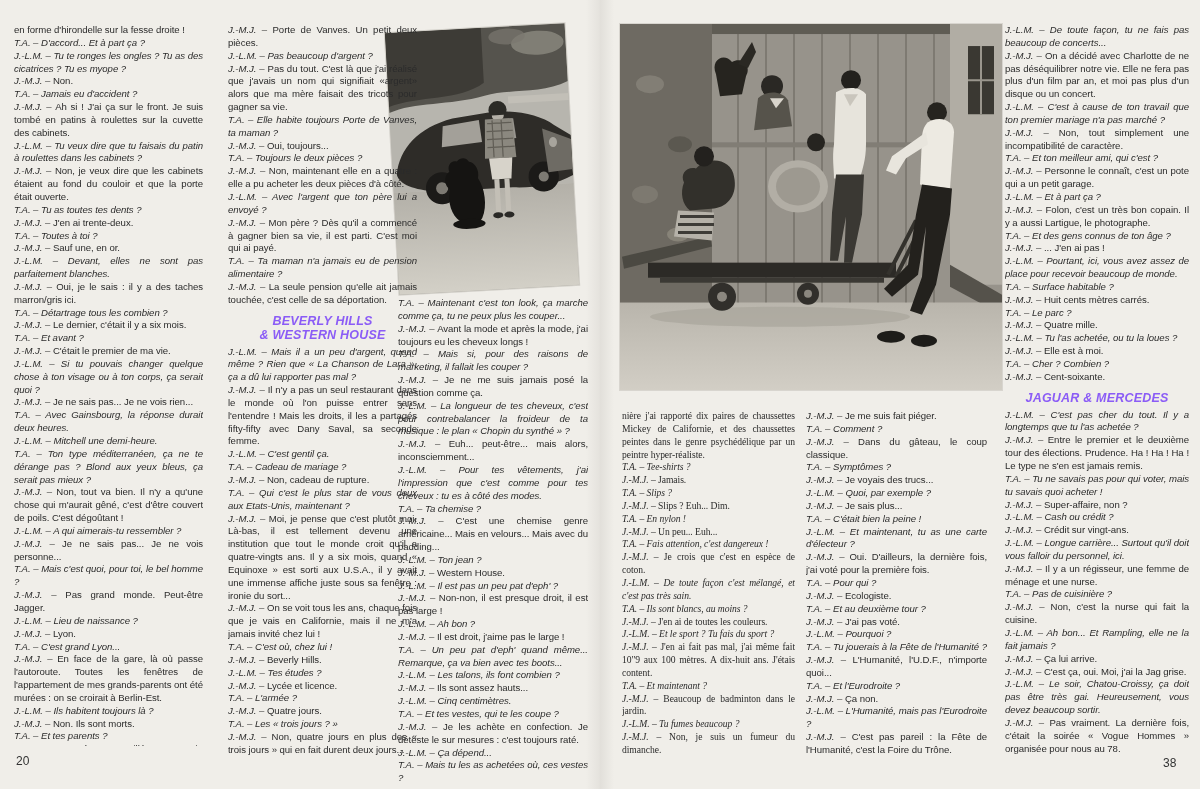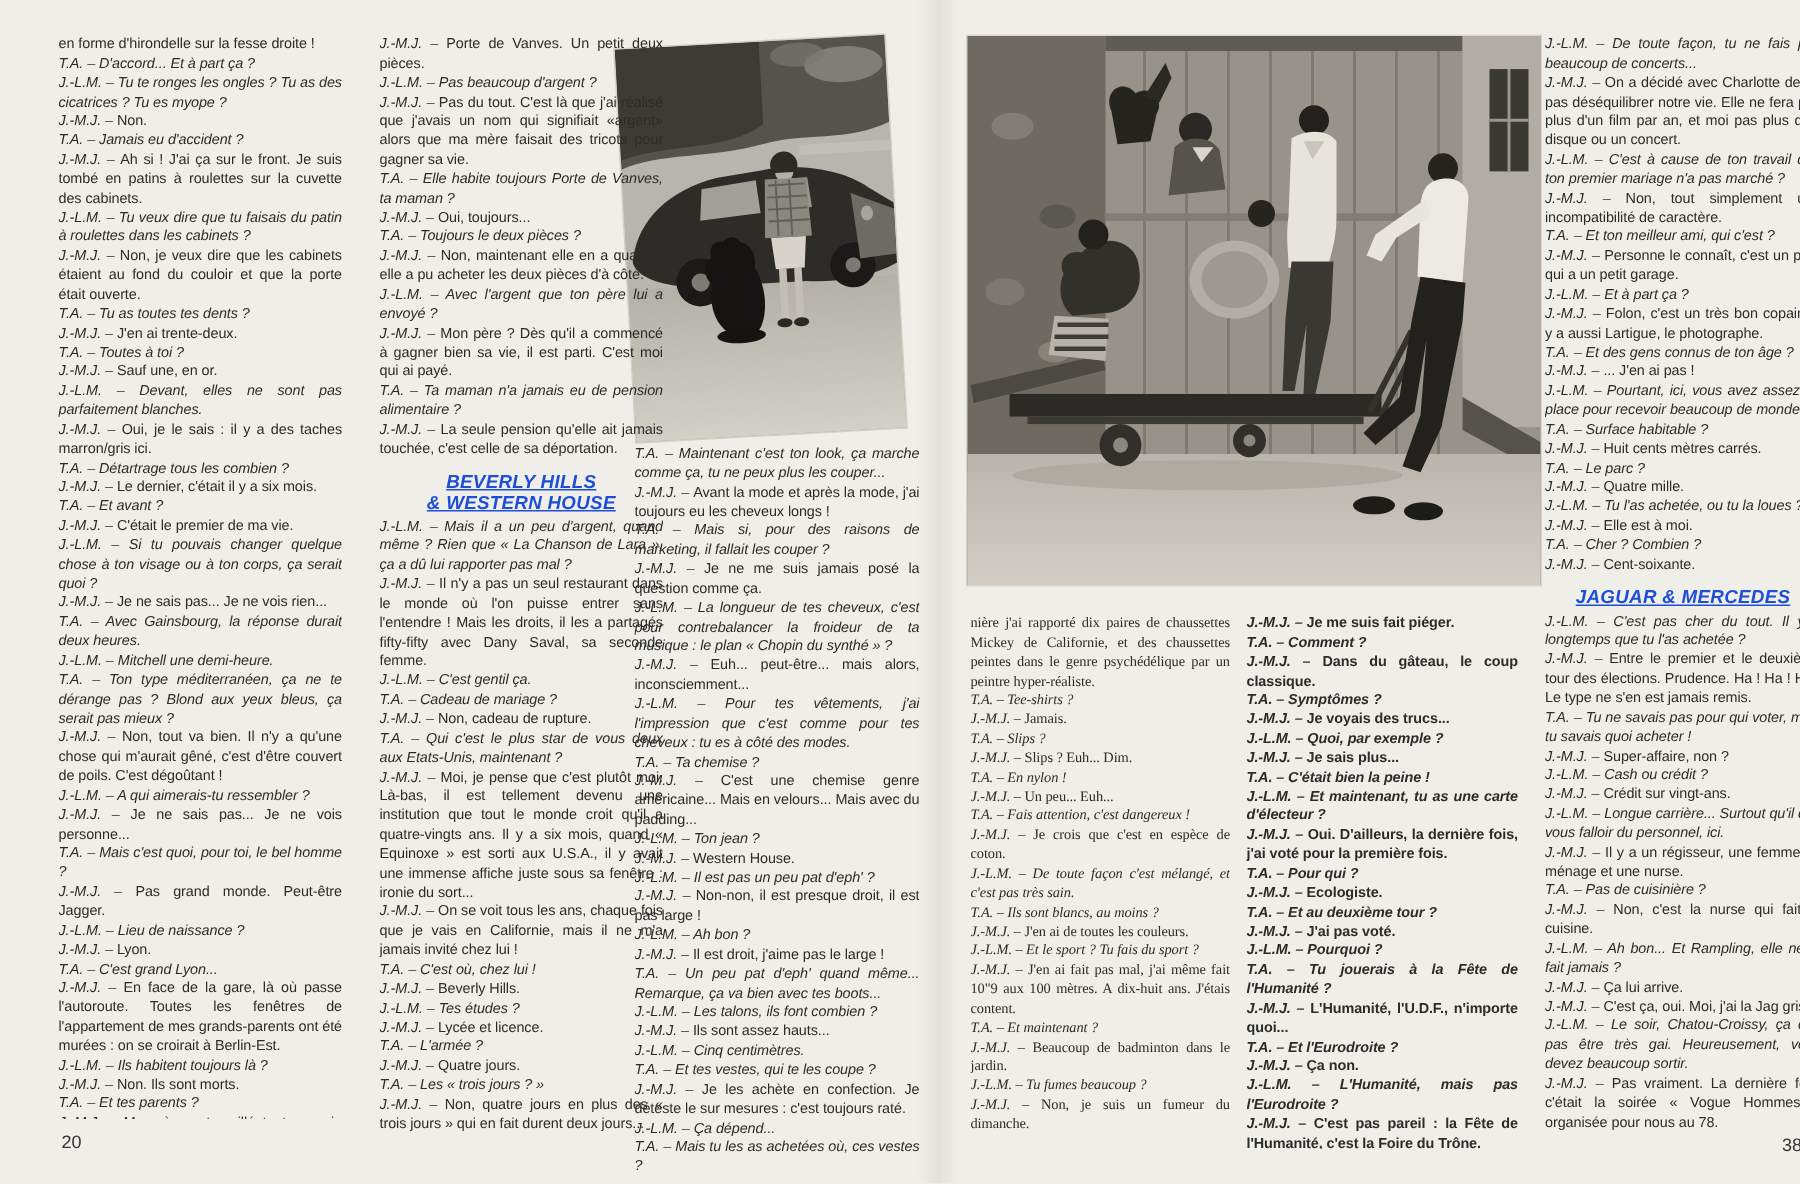--- a/index.html
+++ b/index.html
@@ -2,46 +2,46 @@
 <html lang="fr"><head>
 <meta charset="utf-8">
 <style>
   html,body{margin:0;padding:0;}
   body{
     width:1200px;height:789px;position:relative;overflow:hidden;
     background:#f0eee9;
     font-family:"Liberation Sans","DejaVu Sans",sans-serif;
     color:#2b2b2b;
   }
-  .spread{position:absolute;inset:0;margin-left:25px;}
+  .spread{position:absolute;inset:0;}
   .gutter{
     position:absolute;left:586px;top:0;width:28px;height:789px;
     background:linear-gradient(90deg,rgba(0,0,0,0) 0%,rgba(60,55,45,0.06) 45%,rgba(60,55,45,0.08) 52%,rgba(0,0,0,0) 100%);
   }
   .col{
     position:absolute;overflow:hidden;
   }
   #col1{left:14px;top:24px;width:189px;height:722px;}
   #col2{left:228px;top:24px;width:189px;height:752px;}
   #col3{left:398px;top:297px;width:190px;height:484px;}
   #col4{left:622px;top:410px;width:173px;height:364px;font-family:Liberation Serif, serif;}
-  #col5{left:806px;top:410px;width:181px;height:356px;font-weight:bold;}
+  #col5{left:806px;top:410px;width:181px;height:356px;}
   #col6{left:1005px;top:24px;width:184px;height:734px;}
   .para{
     margin:0;padding:0;
     font-size:9.6px;line-height:12.85px;letter-spacing:-0.05px;
     text-align:justify;
   }
   .para.question{font-style:italic;}
   .speaker{font-style:italic;}
   .col-header{
     margin:7px 0 4px 0;
     font-size:12.5px;line-height:14px;
     font-weight:bold;font-style:italic;
-    text-align:center;letter-spacing:0.2px;color:#1d4ed8;text-decoration:underline;
+    text-align:center;letter-spacing:0.2px;color:#8b5cf6;
   }
   .page-number{
     position:absolute;font-size:12px;color:#333;
   }
   #pn20{left:16px;top:754px;text-align:right;}
   #pn21{left:1163px;top:756px;}
   .photo{position:absolute;}
   #photo-left{
     left:392px;top:28px;width:180px;height:262px;
     transform:rotate(-3.2deg);

